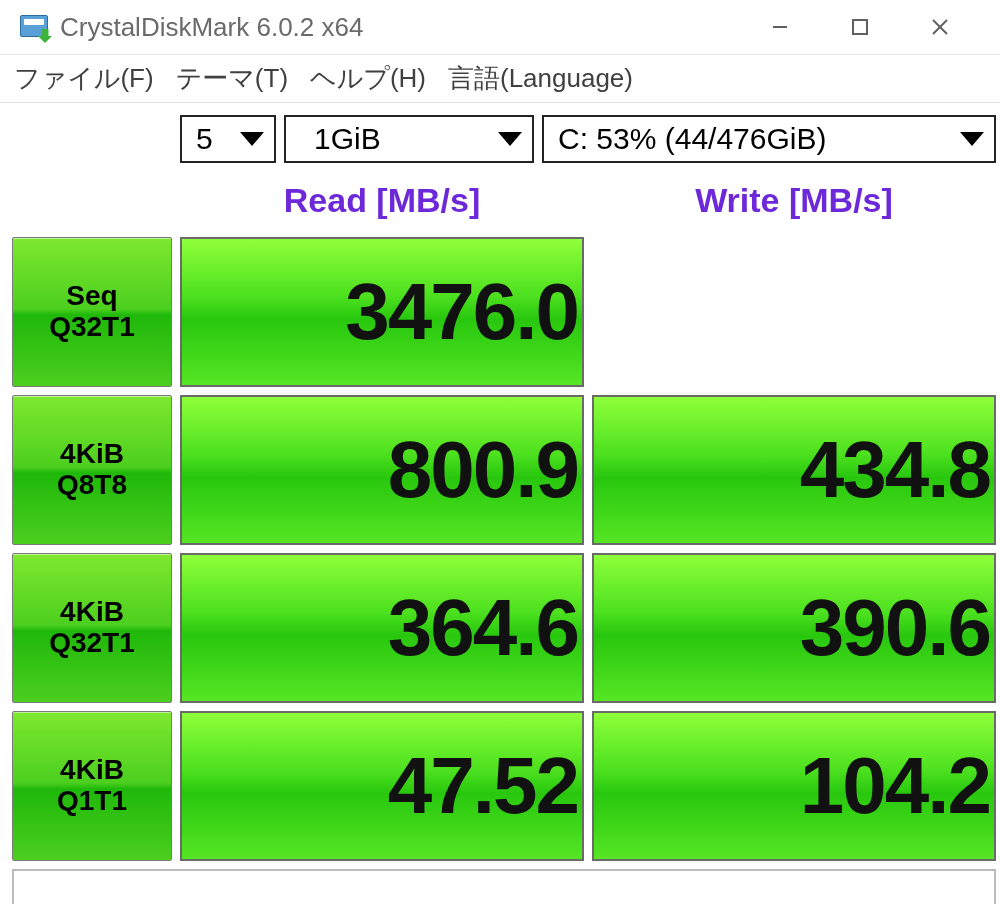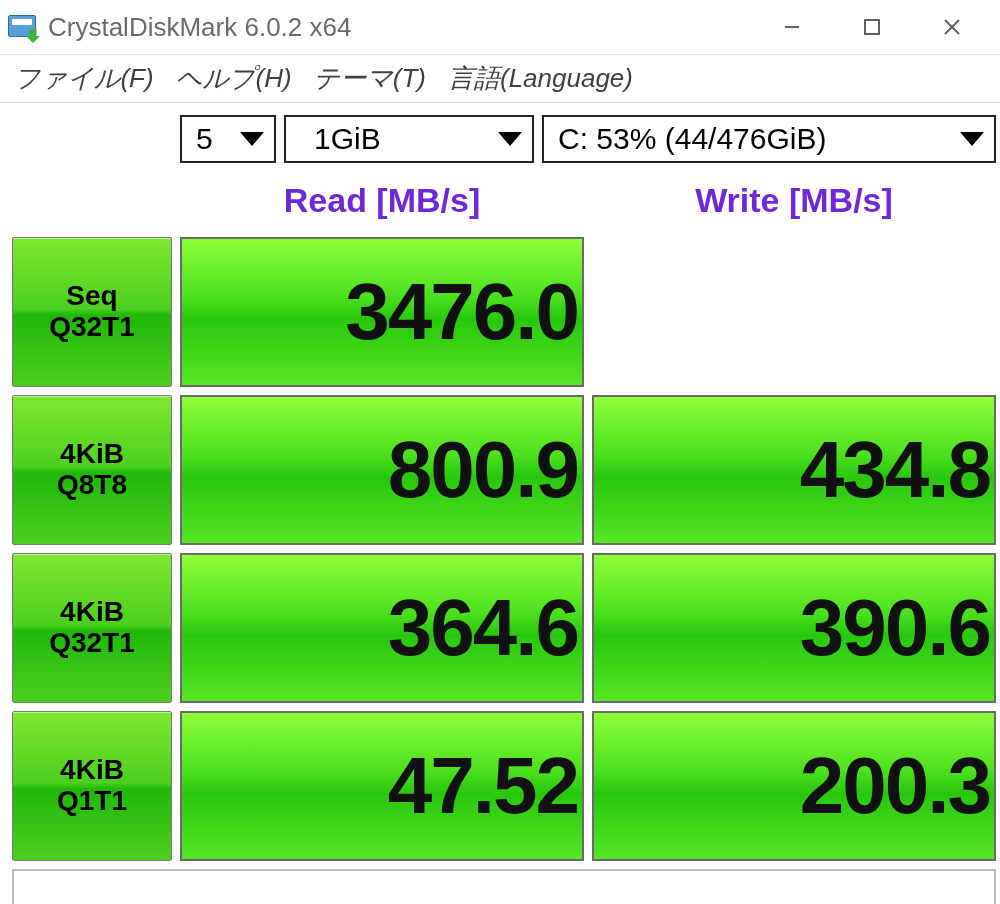--- a/index.html
+++ b/index.html
@@ -7,21 +7,21 @@
     width: 1000px;
     height: 904px;
     background: #ffffff;
     font-family: "Meiryo", "Yu Gothic", "MS PGothic", sans-serif;
     overflow: hidden;
   }
   .titlebar {
     height: 55px;
     display: flex;
     align-items: center;
-    padding: 0 8px;
+    padding: 0 20px;
     background: #ffffff;
     border-bottom: 1px solid #e8e8e8;
   }
   .app-icon {
     width: 32px;
     height: 32px;
     margin-right: 8px;
     position: relative;
   }
   .app-icon .disk {
@@ -47,21 +47,20 @@
   .win-btn svg { width:18px; height:18px; }
   .win-btn.close svg { width:20px; height:20px; }
 
   .menubar {
     height: 48px;
     display: flex;
     align-items: center;
     padding: 0 8px;
     gap: 10px;
     border-bottom: 1px solid #e0e0e0;
-    font-style: italic;
   }
   .menubar .menu-item {
     font-size: 26px;
     color: #404040;
     padding: 4px 6px;
   }
 
   .content {
     padding: 12px 12px 12px 12px;
   }
@@ -175,22 +174,22 @@
       <svg viewBox="0 0 20 20">
           <line x1="3" y1="3" x2="17" y2="17" stroke="#606060" stroke-width="2"></line>
           <line x1="17" y1="3" x2="3" y2="17" stroke="#606060" stroke-width="2"></line>
         </svg>
     </div>
   </div>
 </div>
 
 <div class="menubar">
   <div class="menu-item">ファイル(F)</div>
+  <div class="menu-item">テーマ(T)</div>
   <div class="menu-item">ヘルプ(H)</div>
-  <div class="menu-item">テーマ(T)</div>
   <div class="menu-item">言語(Language)</div>
 </div>
 
 <div class="content">
   <div class="grid">
 
     <div class="selects">
       <div class="select sel-runs">
         <span>5</span>
         <div class="caret"></div>
@@ -226,17 +225,17 @@
       <span>Q32T1</span>
     </div>
     <div class="value-cell" style="grid-column:2;grid-row:5">364.6</div>
     <div class="value-cell" style="grid-column:3;grid-row:5">390.6</div>
 
     <div class="btn-green row-btn" style="grid-row:6">
       <span>4KiB</span>
       <span>Q1T1</span>
     </div>
     <div class="value-cell" style="grid-column:2;grid-row:6">47.52</div>
-    <div class="value-cell" style="grid-column:3;grid-row:6">200.3</div>
+    <div class="value-cell" style="grid-column:3;grid-row:6">104.2</div>
 
     <div class="bottom-bar"></div>
   </div>
 </div>
 
 </body></html>

